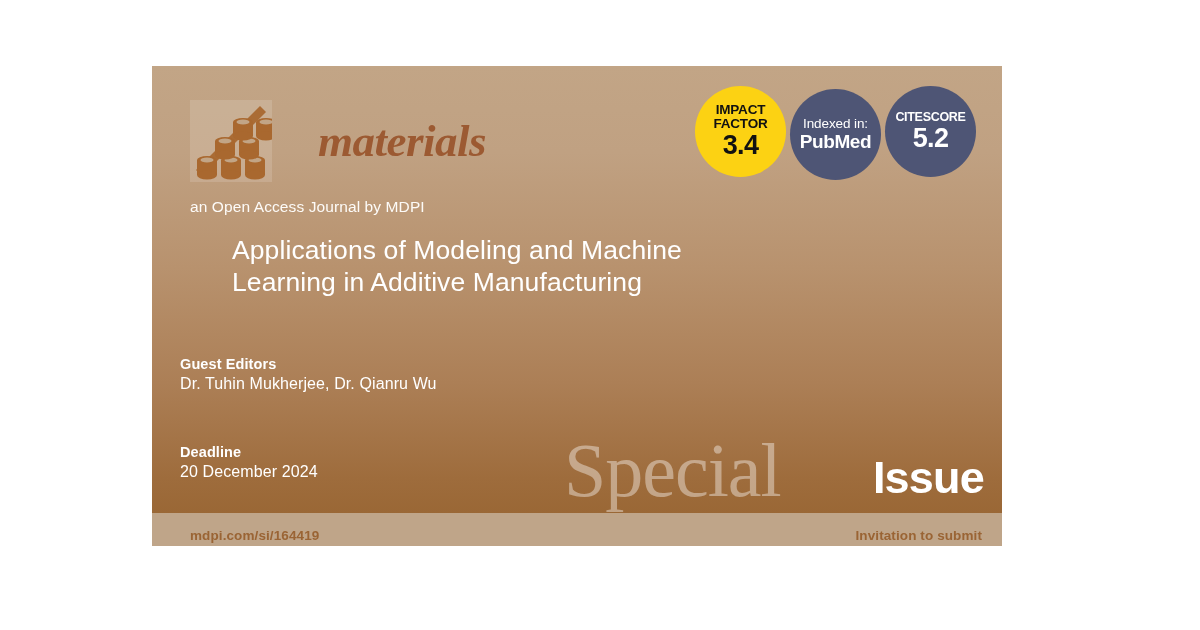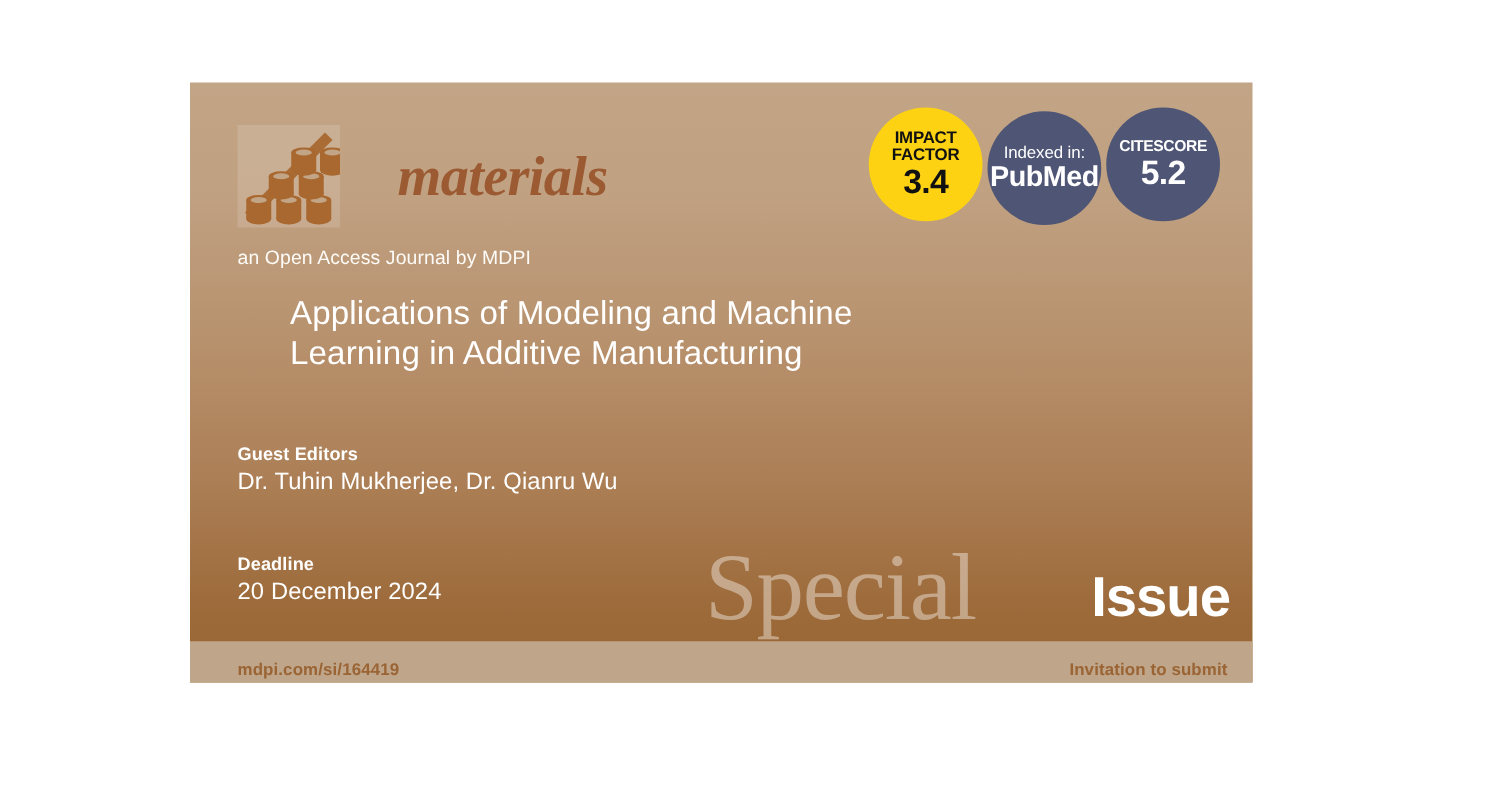--- a/index.html
+++ b/index.html
@@ -98,52 +98,52 @@
     flex: none;
   }
   .badge.if  { background: #fcd213; color: #111111; }
   .badge.pm  { background: #4e5575; color: #ffffff; margin-top: 3px; }
   .badge.cs  { background: #4e5575; color: #ffffff; margin-top: 0px; }
 
   .badge .small  { font-size: 13.5px; font-weight: bold; letter-spacing: -0.2px; }
   .badge .smallr { font-size: 13.5px; font-weight: normal; letter-spacing: -0.1px; }
   .badge .tiny   { font-size: 12.5px; font-weight: bold; letter-spacing: -0.3px; }
   .badge .big    { font-size: 27px;   font-weight: bold; letter-spacing: -0.6px; margin-top: 1px; }
-  .badge .med    { font-size: 23px;   font-weight: bold; letter-spacing: -0.4px; margin-top: 1px; }
+  .badge .med    { font-size: 19px;   font-weight: bold; letter-spacing: -0.4px; margin-top: 1px; }
 
   
   .si-title {
     position: absolute;
     left: 80px;
     right: 60px;
     top: 168px;
     text-align: left;
     color: #ffffff;
     font-size: 26.5px;
     line-height: 1.22;
     letter-spacing: 0.1px;
   }
 
   
   .meta {
     position: absolute;
-    left: 38px;
+    left: 28px;
     color: #ffffff;
   }
   .meta.editors  { top: 290px; }
   .meta.deadline { top: 378px; }
 
   .meta-label {
     font-size: 14.5px;
     font-weight: bold;
     letter-spacing: 0.1px;
     margin-bottom: 3px;
   }
   .meta-value {
-    font-size: 19px;
+    font-size: 16px;
     letter-spacing: 0.1px;
     white-space: nowrap;
   }
 
   
   .lockup {
     position: absolute;
     right: 18px;
     bottom: 44px;
     height: 76px;

